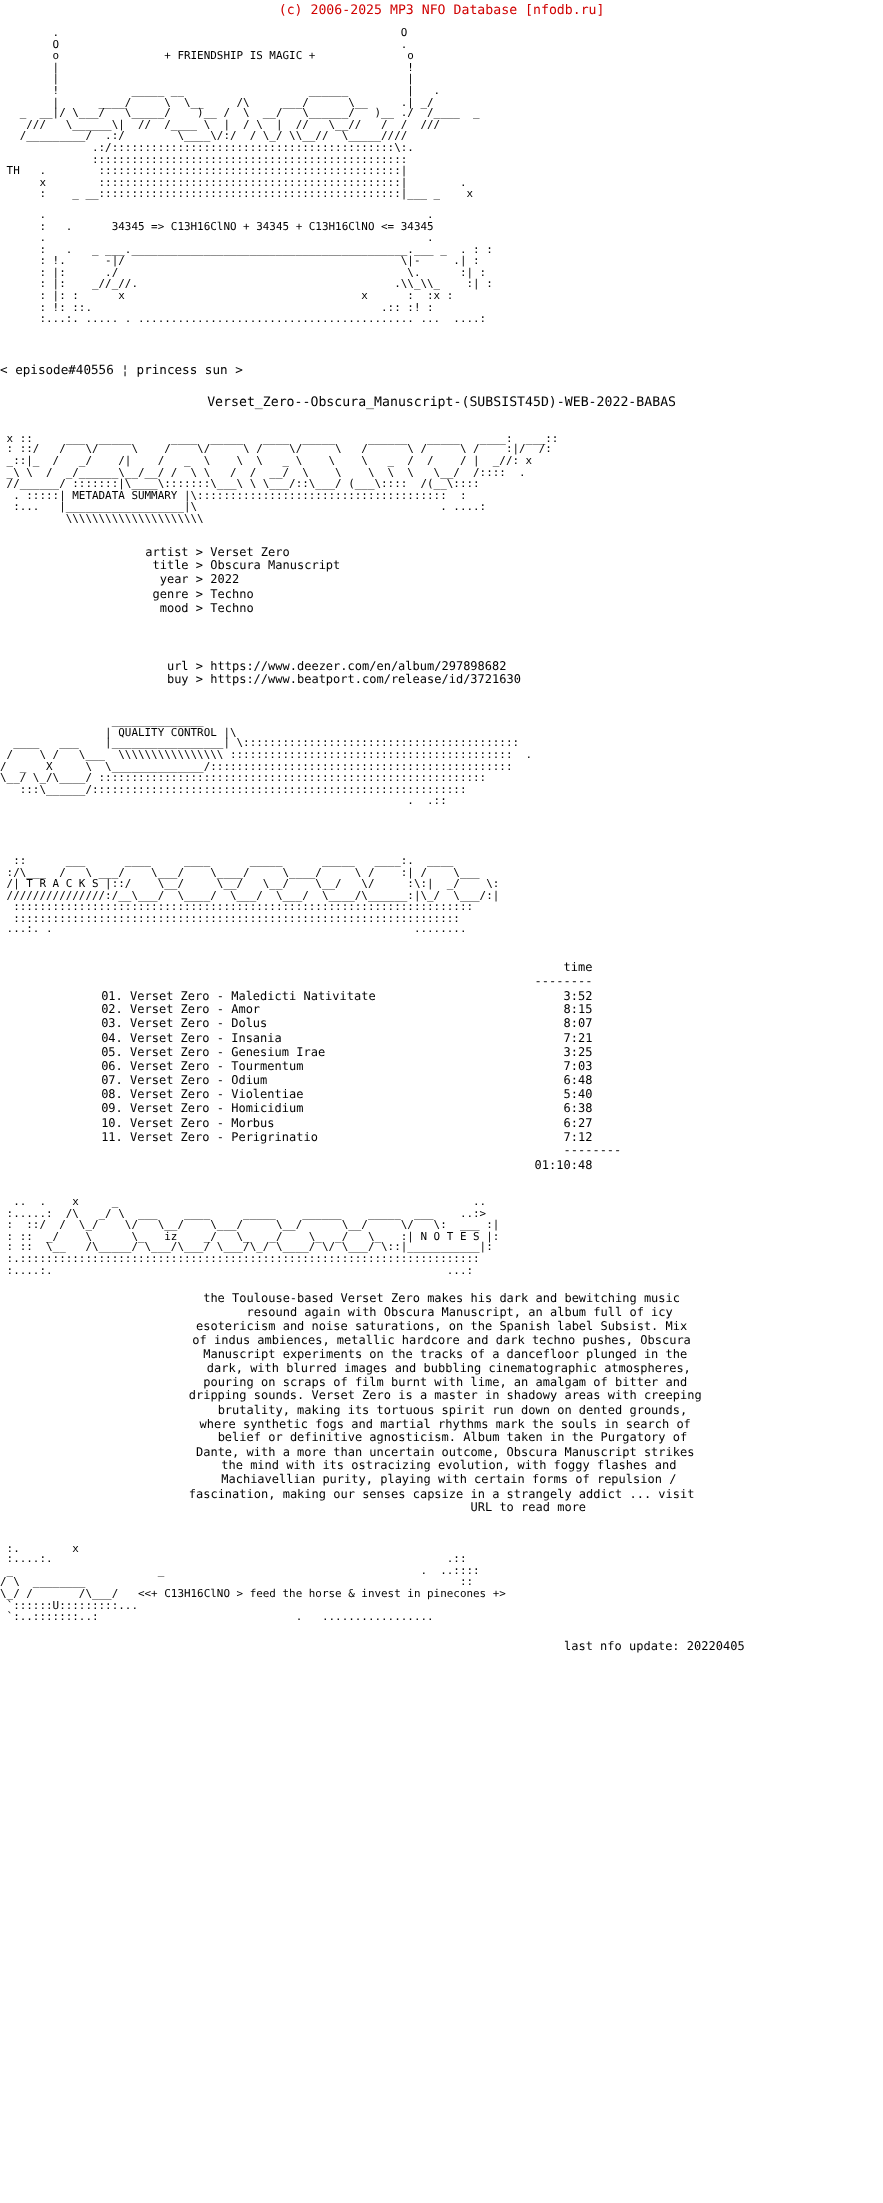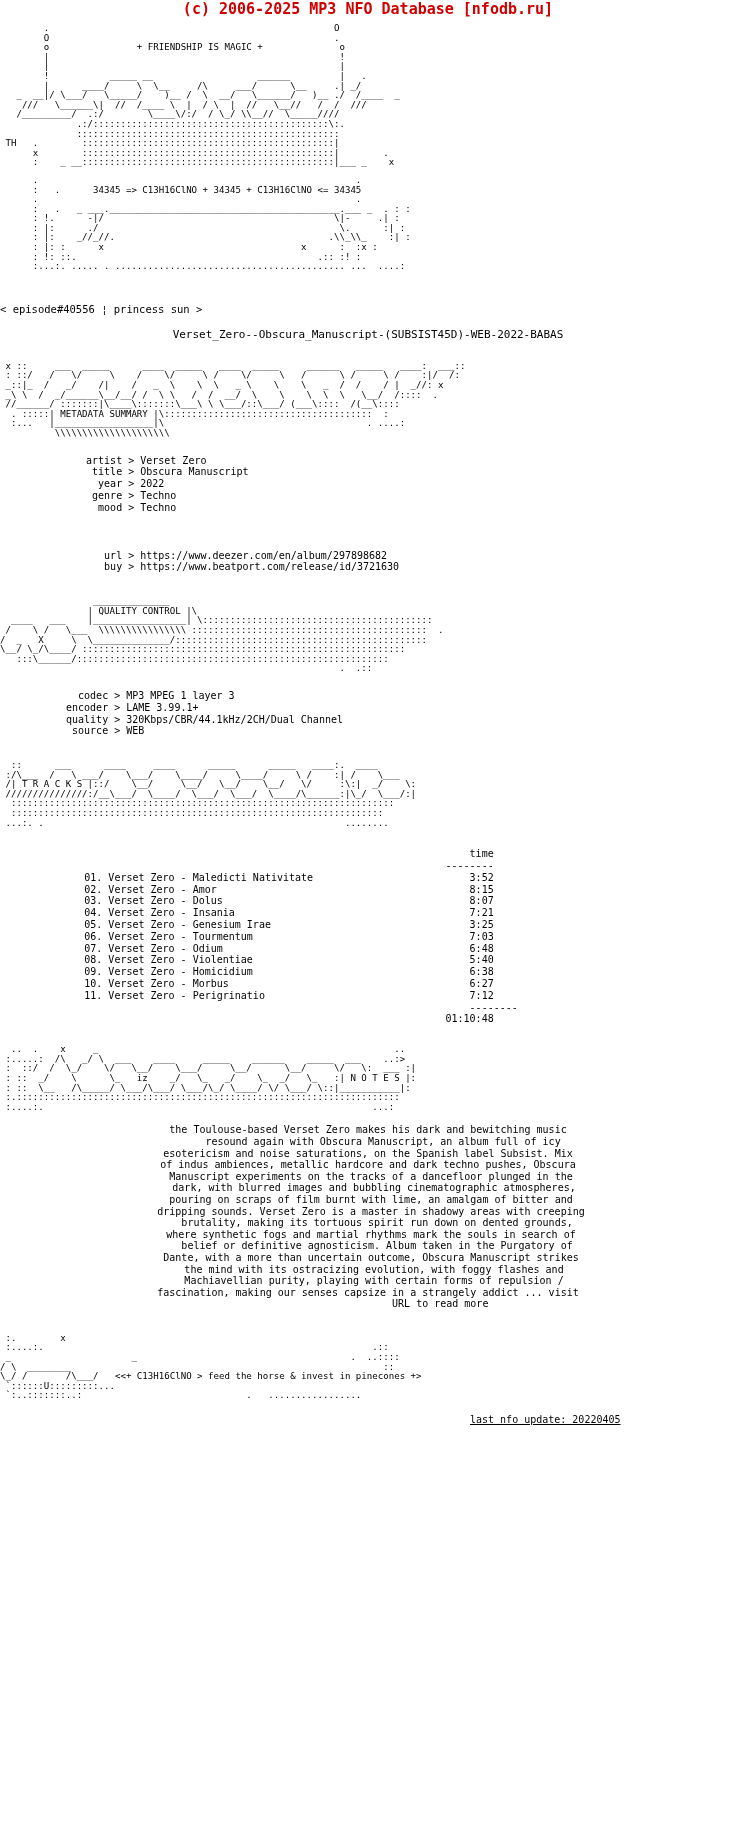--- a/index.html
+++ b/index.html
@@ -14,23 +14,23 @@
     color: #000000;
     overflow: hidden;
   }
   .page {
     width: 736px;
     position: relative;
   }
   .hdr {
     text-align: center;
     color: #d00000;
-    font-size: 15px;
-    line-height: 14px;
-    font-weight: bold;
+    font-size: 11px;
+    line-height: 14px;
+    font-weight: normal;
     padding-top: 2px;
     white-space: pre;
   }
   pre {
     margin: 0;
     padding: 0;
     font-family: "DejaVu Sans Mono", "Liberation Mono", monospace;
     font-size: 9px;
     line-height: 9.6px;
     letter-spacing: 0px;
@@ -44,21 +44,21 @@
   pre.txt {
     font-size: 10px;
     line-height: 11.8px;
   }
   .gap8 { height: 8px; }
   .gap12 { height: 12px; }
   .gap16 { height: 16px; }
   .gap20 { height: 20px; }
   .gap24 { height: 24px; }
   .gap30 { height: 30px; }
-  .block { padding-left: 14px; }
+  .block { padding-left: 14px; margin-left: 35px; }
   .pad60 { padding-left: 60px; }
   .titleline {
     text-align: center;
     font-size: 11px;
     line-height: 14px;
     white-space: pre;
     font-weight: normal;
   }
   .epline {
     text-align: left;
@@ -70,21 +70,20 @@
     text-align: center;
     font-size: 10px;
     line-height: 11.6px;
     white-space: pre;
   }
   .footer {
     font-size: 10px;
     line-height: 14px;
     white-space: pre;
     padding-left: 470px;
-    text-decoration: underline;
   }
 </style>
 </head>
 <body>
 
 <div class="page">
 
   <div class="hdr">(c) 2006-2025 MP3 NFO Database [nfodb.ru]</div>
 
   <div class="gap8"></div>
@@ -162,24 +161,20 @@
   ____   ___    |_________________| \::::::::::::::::::::::::::::::::::::::::::
  /    \ /   \___  \\\\\\\\\\\\\\\\ :::::::::::::::::::::::::::::::::::::::::::  .
 /  _   X     \  \______________/::::::::::::::::::::::::::::::::::::::::::::::
 \__/ \_/\____/ :::::::::::::::::::::::::::::::::::::::::::::::::::::::::::
    :::\______/:::::::::::::::::::::::::::::::::::::::::::::::::::::::::
                                                               .  .::</pre>
   </div>
 
   <div class="gap16"></div>
 
-  <pre class="txt pad60">   codec &gt; MP3 MPEG 1 layer 3
- encoder &gt; LAME 3.99.1+
- quality &gt; 320Kbps/CBR/44.1kHz/2CH/Dual Channel
-  source &gt; WEB</pre>
 
   <div class="gap24"></div>
 
   <div>
     <pre class="art">  ::      ___      ____     ____      _____      _____   ____:.  ____
  :/\___  /   \ ___/    \___/    \____/     \____/     \ /    :| /    \___
  /| T R A C K S |::/    \__/     \__/   \__/    \__/   \/     :\:|  _/    \:
  ///////////////:/__\___/  \____/  \___/  \___/  \____/\______:|\_/  \___/:|
   ::::::::::::::::::::::::::::::::::::::::::::::::::::::::::::::::::::::
   ::::::::::::::::::::::::::::::::::::::::::::::::::::::::::::::::::::

